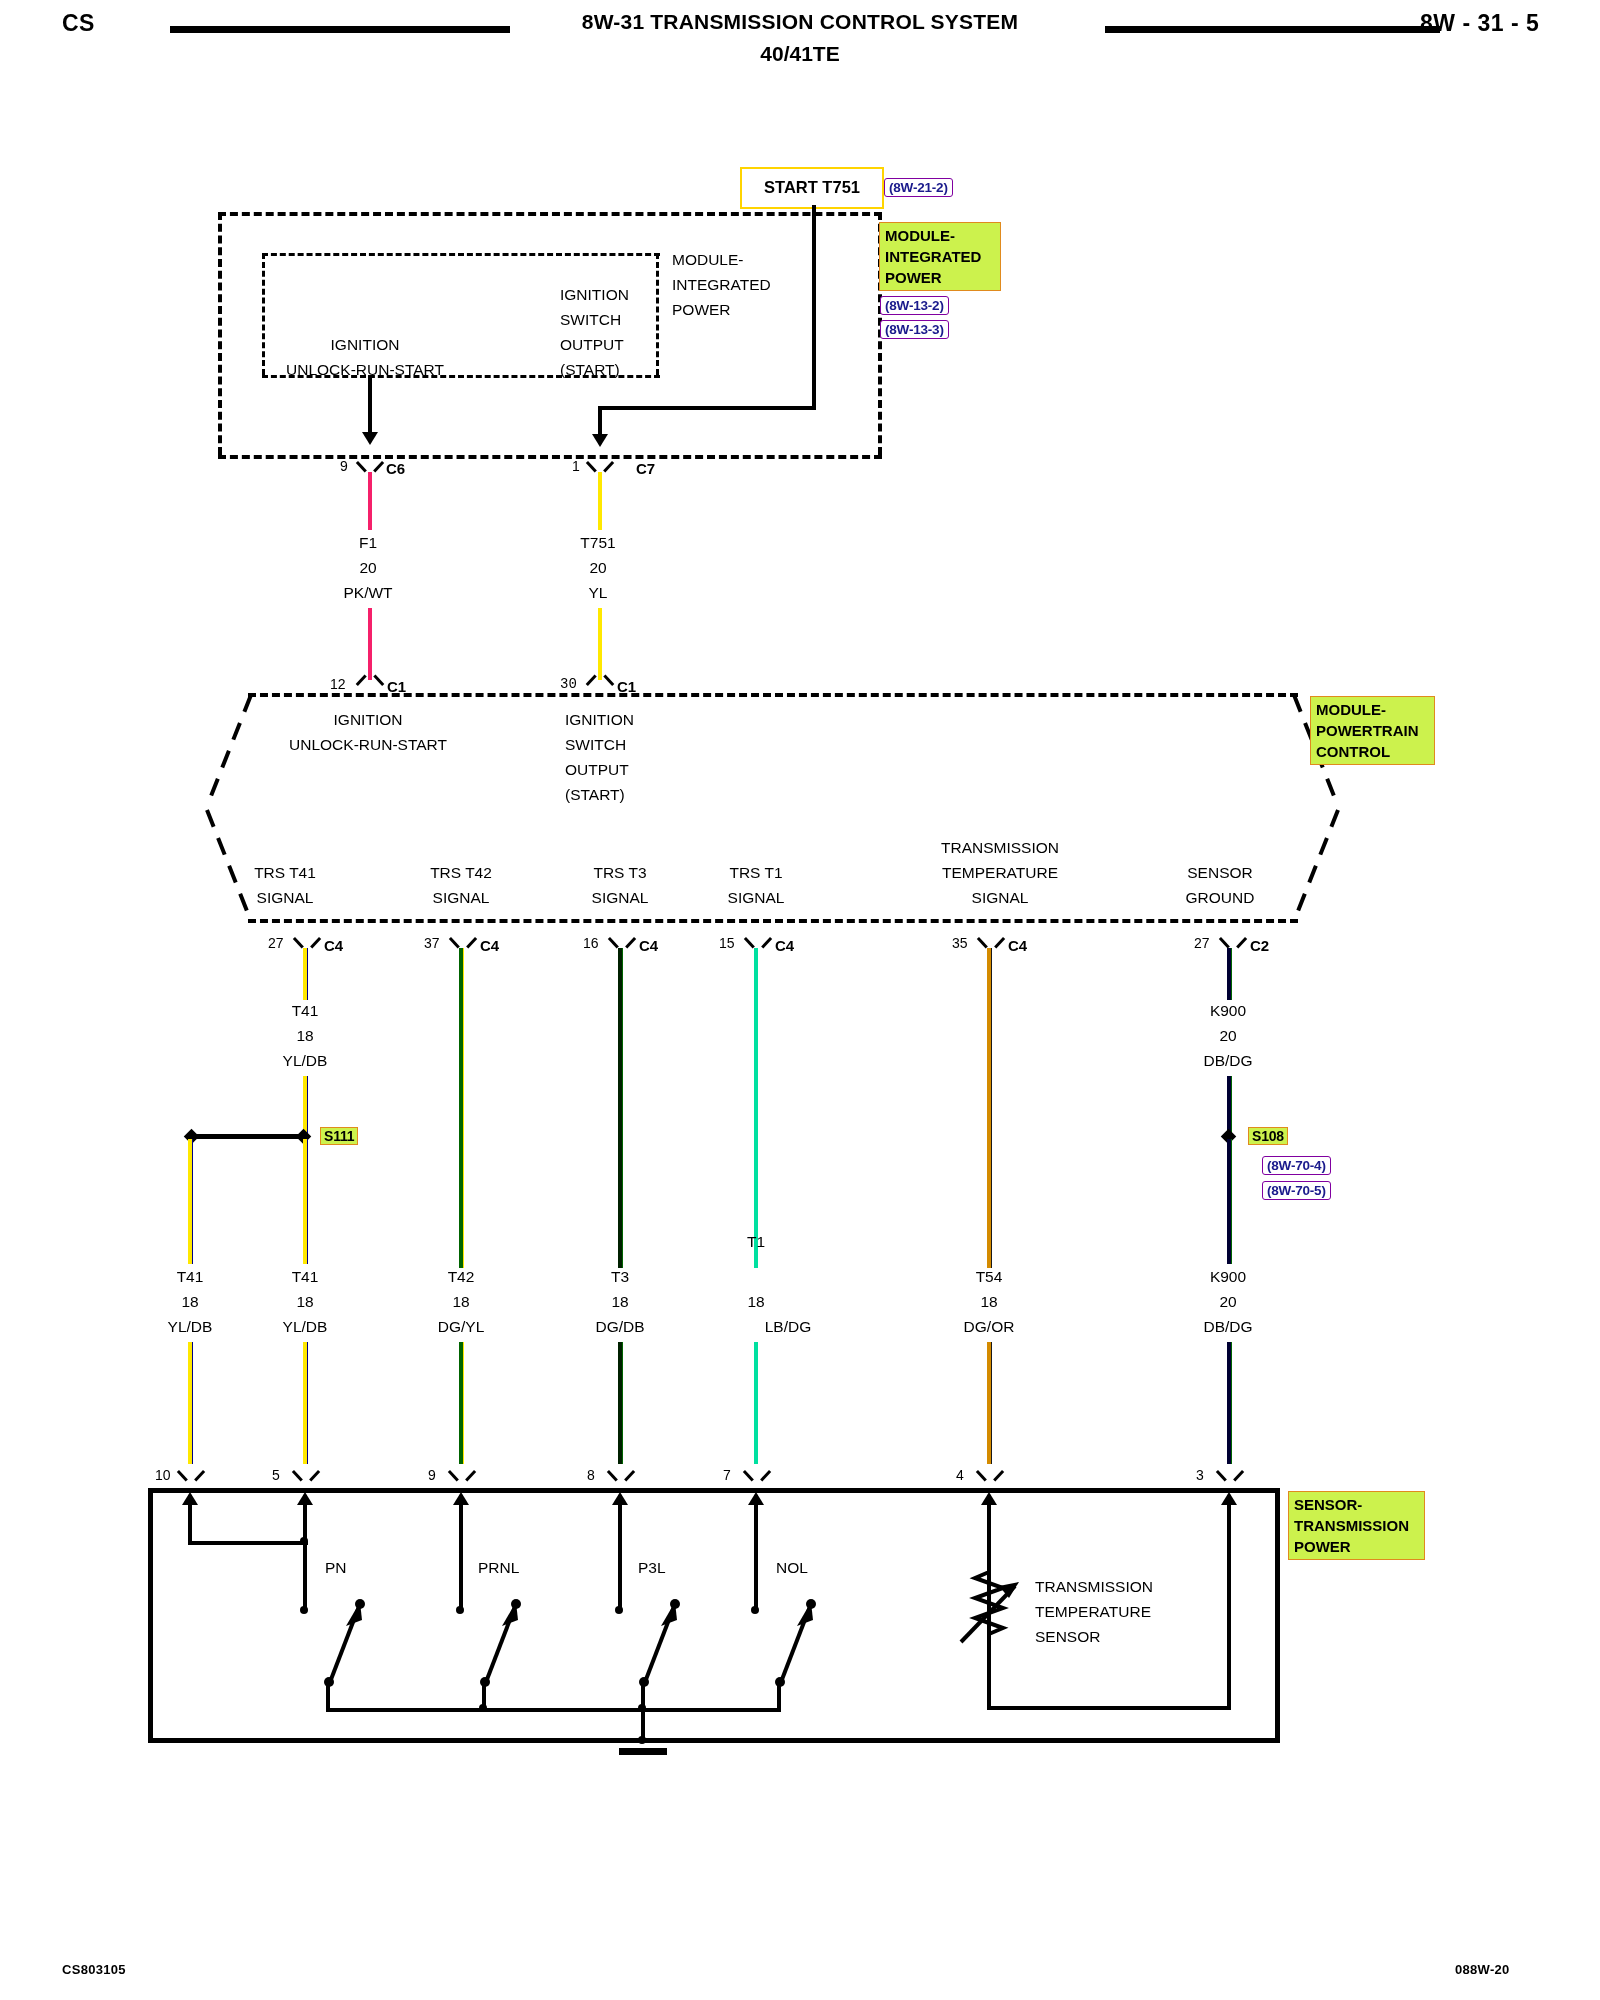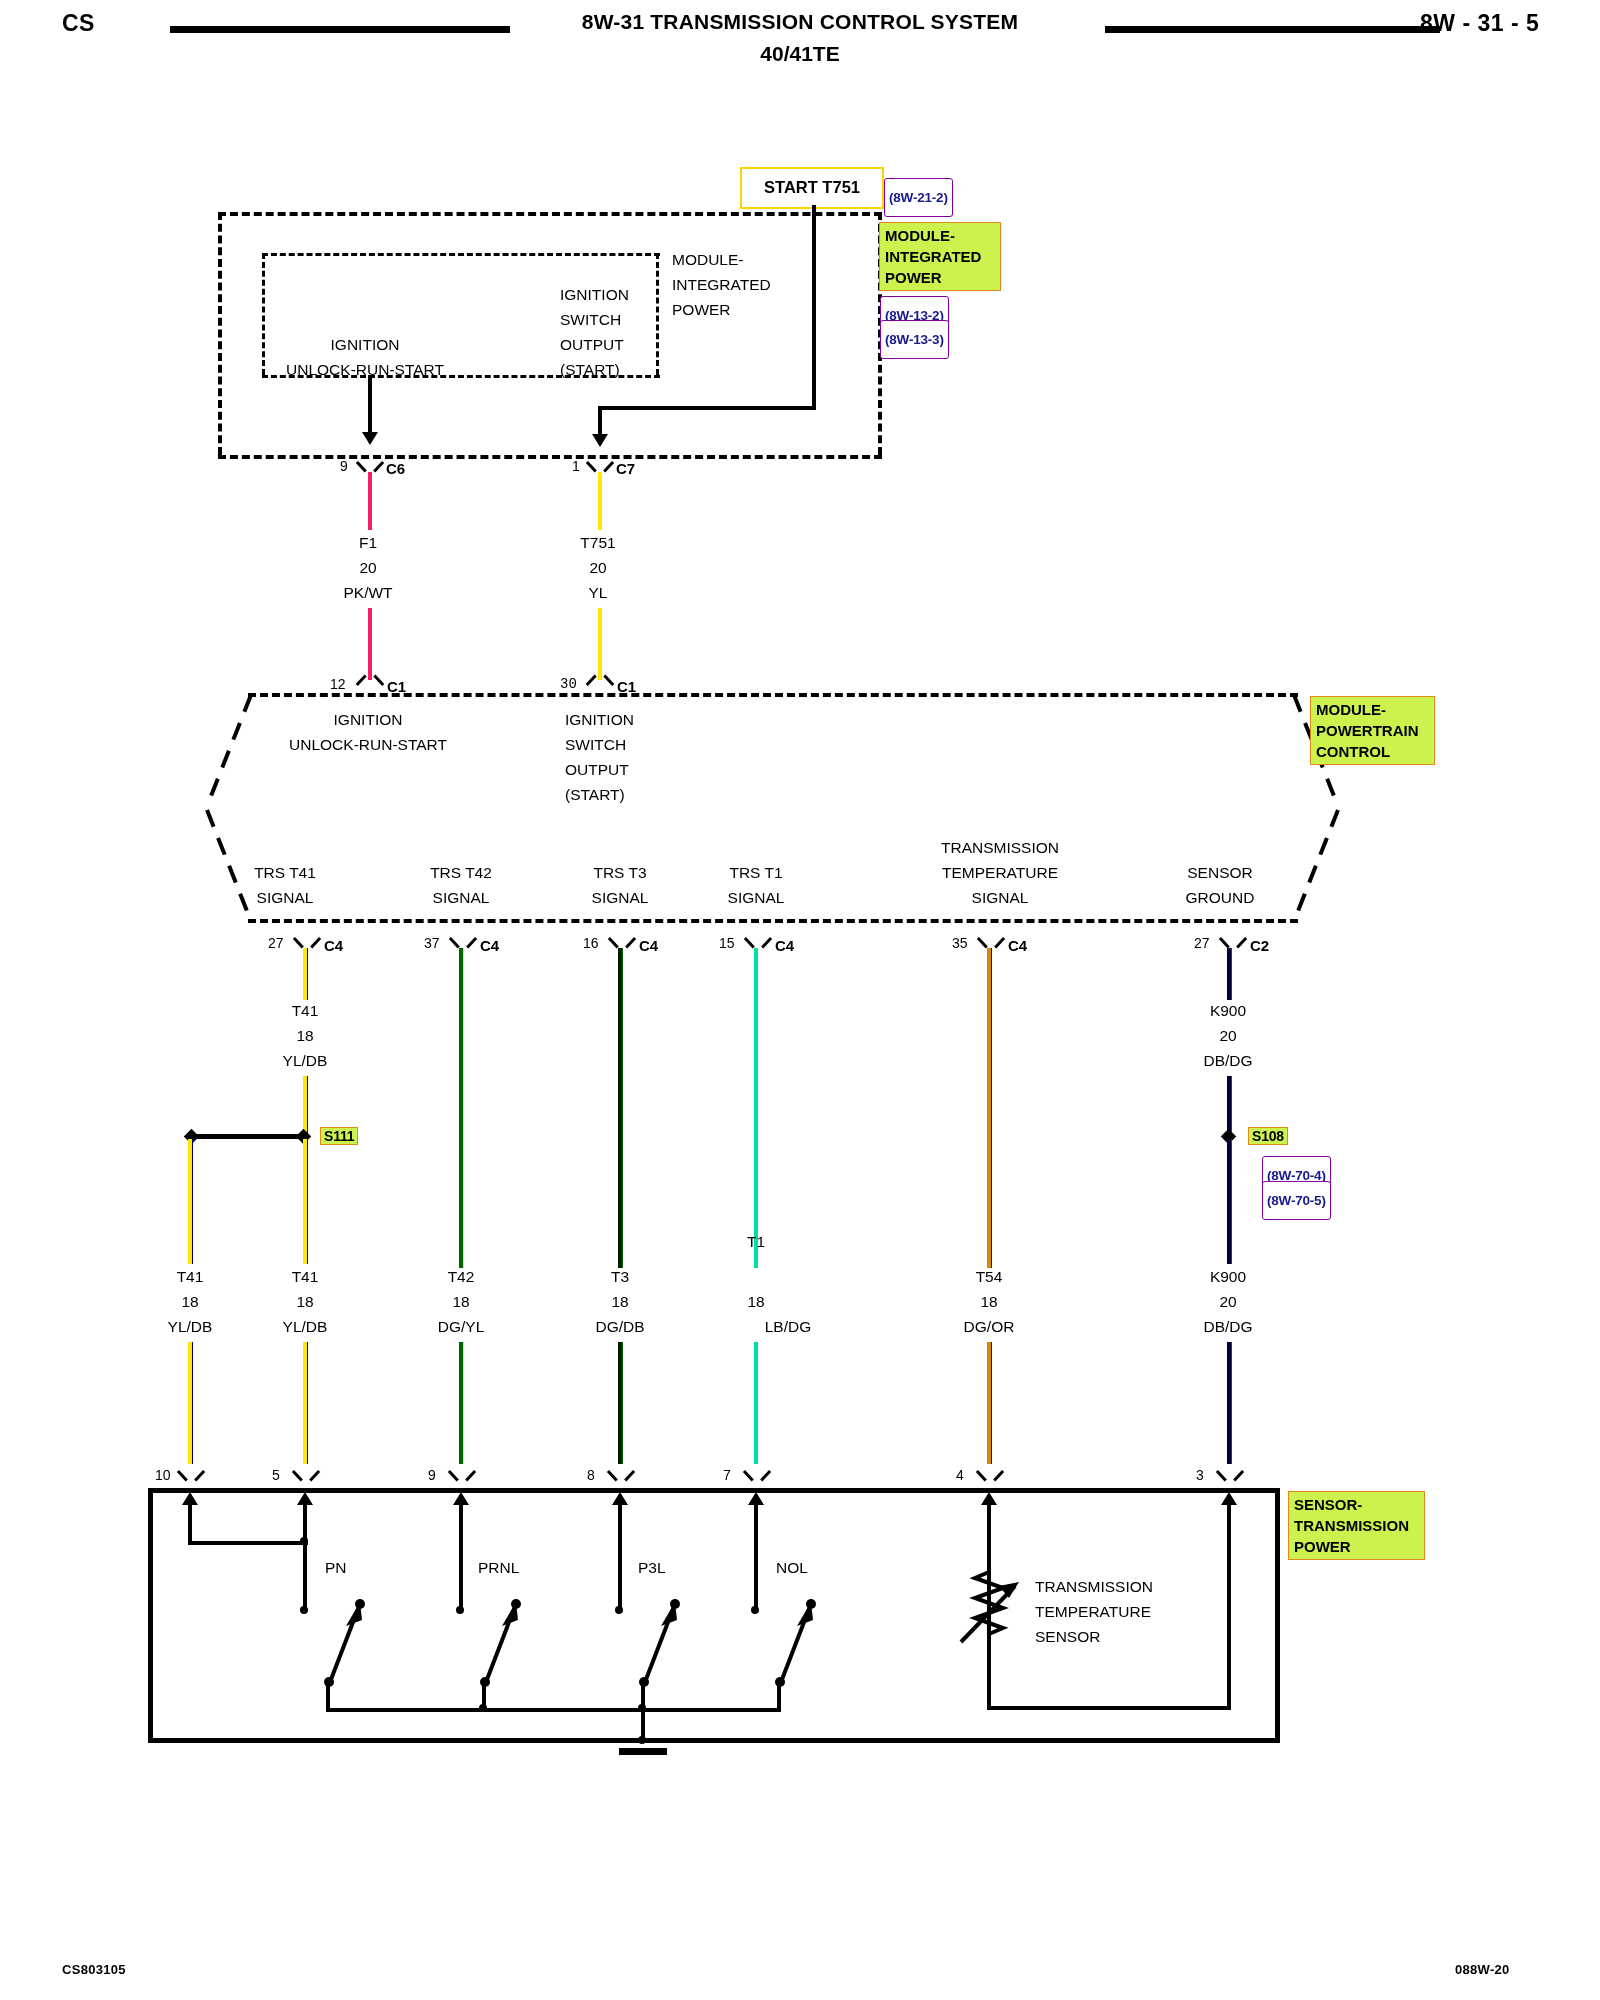--- a/index.html
+++ b/index.html
@@ -20,21 +20,21 @@
   #ft-l{left:62px;top:1962px;font-size:13px;font-weight:bold;letter-spacing:.3px;}
   #ft-r{left:1455px;top:1962px;font-size:13px;font-weight:bold;letter-spacing:.3px;}
 
   
   .lbl{font-size:15.5px;line-height:25px;white-space:nowrap;}
   .pinnum{font-size:14px;}
   .conn{font-size:15px;font-weight:bold;}
 
   
   .boxref{border:1.6px solid #8000a0;background:#fff;color:#1a1a8c;
-          font-size:13.5px;font-weight:bold;padding:11px 4px;
+          font-size:13.5px;font-weight:bold;padding:1px 4px;
           border-radius:3px;letter-spacing:-.2px;white-space:nowrap;}
   .boxmod{background:#ccf24d;border:1.6px solid #e08a1e;color:#000;
           font-size:15px;font-weight:bold;line-height:21px;padding:2px 5px;}
   .boxsplice{background:#ccf24d;border:1.6px solid #e08a1e;color:#000;
           font-size:14px;font-weight:bold;padding:0px 3px;letter-spacing:-.2px;}
   #start-box{left:740px;top:167px;width:140px;height:38px;border:2.5px solid #ffd400;
              background:#fff;}
   #start-box span{display:block;line-height:36px;text-align:center;font-size:16.5px;font-weight:bold;}
 
   
@@ -125,21 +125,21 @@
     <i class="r"></i>
   </div>
 <div class="abs pinnum" style="left:340px;top:458px;">9</div>
 <div class="abs conn" style="left:386px;top:460px;">C6</div>
 
 <div class="ymark" style="left:589px;top:461px;">
     <i class="l"></i>
     <i class="r"></i>
   </div>
 <div class="abs pinnum" style="left:572px;top:458px;">1</div>
-<div class="abs conn" style="left:616px;top:460px;">C7</div>
+<div class="abs conn" style="left:636px;top:460px;">C7</div>
 
 <div class="wire" style="left:368px;top:472px;height:58px;background:#f5206a;"></div>
 <div class="abs lbl ctr" style="left:308px;top:530px;width:120px;">F1</div>
 <div class="abs lbl ctr" style="left:308px;top:555px;width:120px;">20</div>
 <div class="abs lbl ctr" style="left:308px;top:580px;width:120px;">PK/WT</div>
 <div class="wire" style="left:368px;top:608px;height:72px;background:#f5206a;"></div>
 
 <div class="wire" style="left:598px;top:472px;height:58px;background:#ffe800;"></div>
 <div class="abs lbl ctr" style="left:538px;top:530px;width:120px;">T751</div>
 <div class="abs lbl ctr" style="left:538px;top:555px;width:120px;">20</div>

